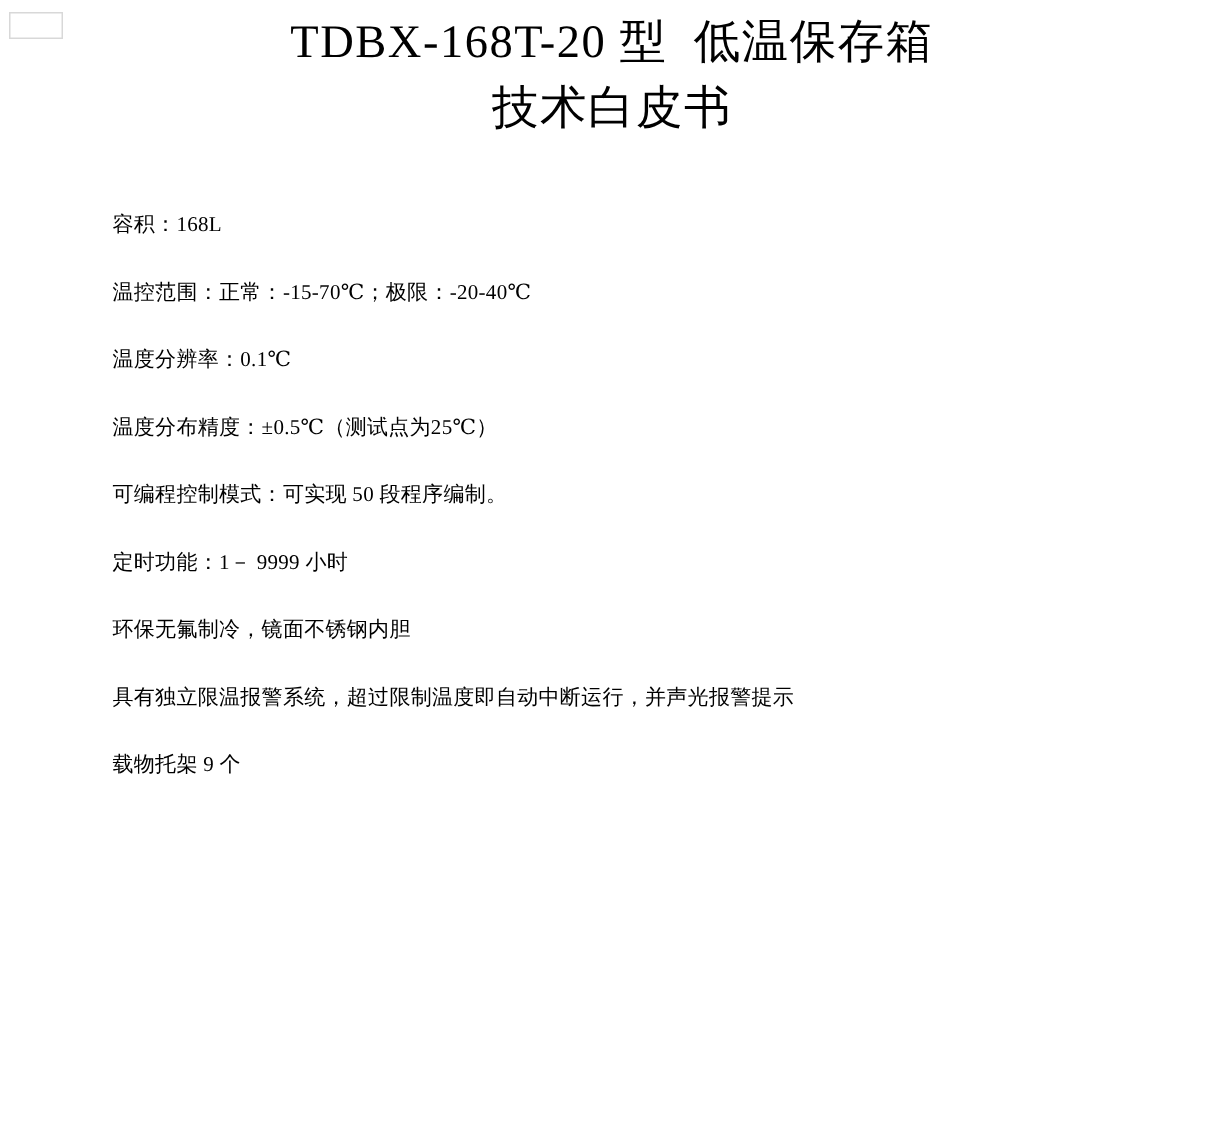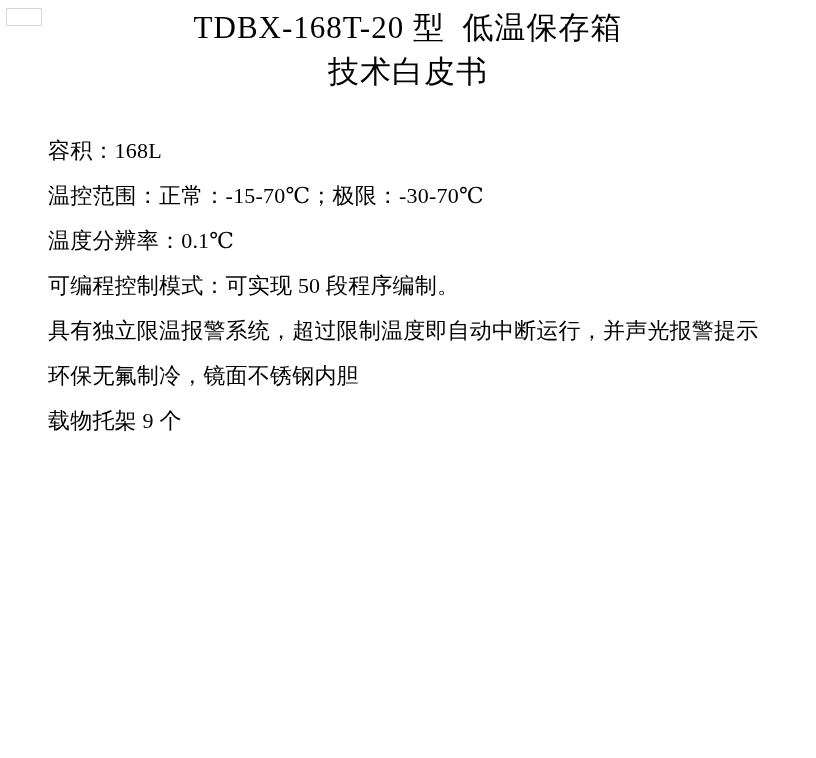--- a/index.html
+++ b/index.html
@@ -38,41 +38,44 @@
     line-height: 44px;
     letter-spacing: 1px;
     white-space: pre;
   }
   .body-block {
     margin-top: 34px;
     padding-left: 48px;
     padding-right: 34px;
   }
   .spec-line {
-    font-size: 22px;
+    font-size: 14px;
     line-height: 45px;
     white-space: pre-wrap;
     letter-spacing: 0.2px;
+    margin-left: 27px;
   }
 </style>
 </head>
 <body>
 
 <div class="page">
 
   <div class="corner-mark"></div>
 
   <div class="title-block">
     <div class="title-line">TDBX-168T-20 型  低温保存箱</div>
     <div class="title-line">技术白皮书</div>
   </div>
 
   <div class="body-block">
     <div class="spec-line">容积：168L</div>
-    <div class="spec-line">温控范围：正常：-15-70℃；极限：-30-70℃</div>
+    <div class="spec-line">温控范围：正常：-15-70℃；极限：-20-40℃</div>
     <div class="spec-line">温度分辨率：0.1℃</div>
+    <div class="spec-line">温度分布精度：±0.5℃（测试点为25℃）</div>
     <div class="spec-line">可编程控制模式：可实现 50 段程序编制。</div>
+    <div class="spec-line">定时功能：1－ 9999 小时</div>
+    <div class="spec-line">环保无氟制冷，镜面不锈钢内胆</div>
     <div class="spec-line">具有独立限温报警系统，超过限制温度即自动中断运行，并声光报警提示</div>
-    <div class="spec-line">环保无氟制冷，镜面不锈钢内胆</div>
     <div class="spec-line">载物托架 9 个</div>
   </div>
 
 </div>
 
 </body></html>

